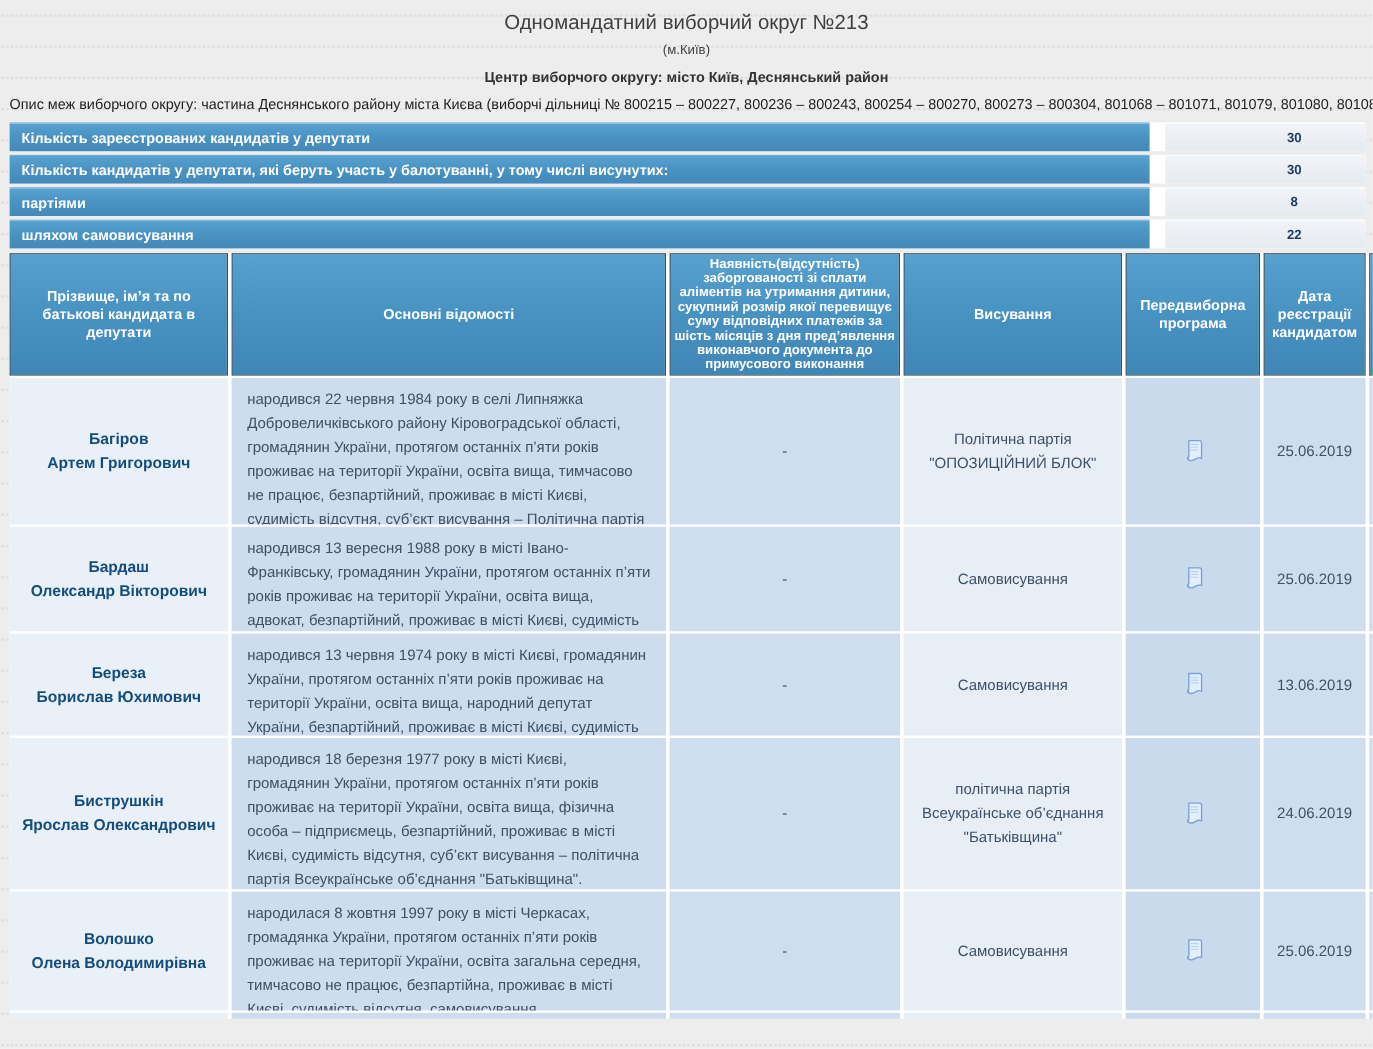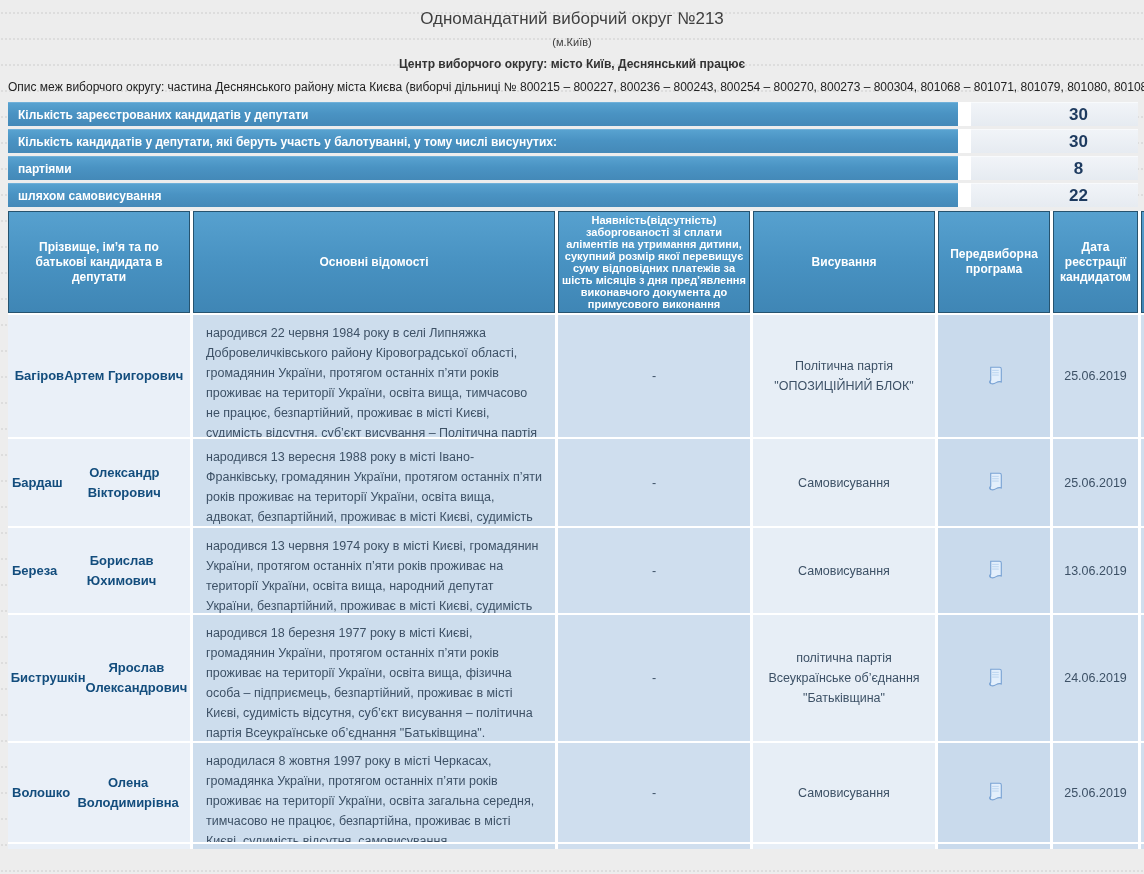--- a/index.html
+++ b/index.html
@@ -27,21 +27,21 @@
     background:linear-gradient(180deg,#58a2d0 0%,#4a93c3 45%,#4489b8 100%);
     border-top:1px solid #6fb0d9;
     color:#fff; font-size:12px; font-weight:bold;
     display:flex; align-items:center;
   }
   .sum-row.indent .sum-label{ }
   .sum-value{
     width:168px; box-sizing:border-box; padding-left:48px;
     background:linear-gradient(180deg,#f1f4f8 0%,#e6ebf1 100%);
     border-top:1px solid #f8fafc;
-    color:#1d3a5f; font-size:17px; font-weight:bold;
+    color:#1d3a5f; font-size:11px; font-weight:bold;
     display:flex; align-items:center; justify-content:center;
   }
 
   
   .ctable{
     margin:4px 0 0 8px; background:#fff; width:1139px;
     display:grid;
     grid-template-columns:182px 362px 192px 182px 112px 85px 6px;
     grid-template-rows:102px 122px 87px 85px 126px 99px 5px;
     gap:2px 3px;
@@ -57,37 +57,37 @@
   .hcell.sliver{ padding:0; }
   .cell{ box-sizing:border-box; overflow:hidden; color:#3d5166; font-size:12.5px; }
   .c1{ background:#eaf0f8; }
   .c2{ background:#cddded; }
   .c3{ background:#cfdeee; }
   .c4{ background:#e7eef6; }
   .c5{ background:#c9daec; }
   .c6{ background:#cfdeee; }
   .c7{ background:#cfdeee; }
   .name-cell{
-    display:flex; flex-direction:row; align-items:center; justify-content:center;
+    display:flex; flex-direction:column; align-items:center; justify-content:center;
     text-align:center; font-weight:bold; font-size:13px; color:#134d7d; line-height:20px;
     padding:4px; cursor:pointer;
   }
   .info-cell{ padding:8px 12px 6px 13px; line-height:20px; text-align:left; }
   .center-cell{ display:flex; align-items:center; justify-content:center; text-align:center; line-height:20px; padding:4px 10px; }
   .icon-cell{ cursor:pointer; }
   .sliver-cell{ padding:0; }
   .doc-icon{ display:block; }
 </style>
 </head>
 <body>
 
 <div class="hdr">
   <div class="page-title">Одномандатний виборчий округ №213</div>
   <div class="page-subtitle">(м.Київ)</div>
-  <div class="district-center">Центр виборчого округу: місто Київ, Деснянський працює</div>
+  <div class="district-center">Центр виборчого округу: місто Київ, Деснянський район</div>
   <div class="district-desc">Опис меж виборчого округу: частина Деснянського району міста Києва (виборчі дільниці № 800215 – 800227, 800236 – 800243, 800254 – 800270, 800273 – 800304, 801068 – 801071, 801079, 801080, 801088 – 80109</div>
 </div>
 
 <div class="summary">
     <div class="sum-row">
       <div class="sum-label">Кількість зареєстрованих кандидатів у депутати</div>
       <div class="sum-value">30</div>
     </div>
     <div class="sum-row">
       <div class="sum-label">Кількість кандидатів у депутати, які беруть участь у балотуванні, у тому числі висунутих:</div>

